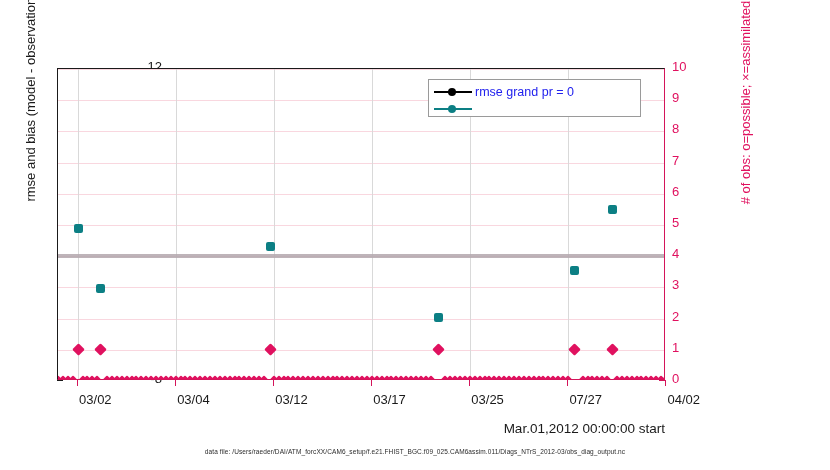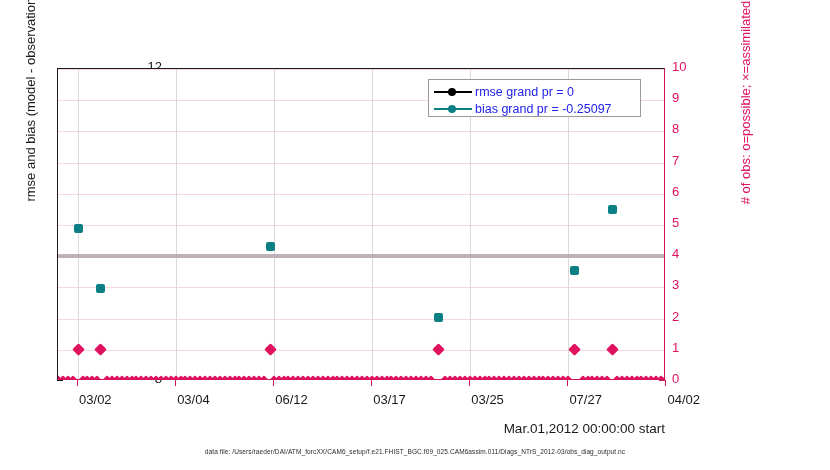--- a/index.html
+++ b/index.html
@@ -190,21 +190,21 @@
       <div class="ytick-right-mark" style="top: 99.2px;"></div>
       <div class="ytick-right" style="top: 68px;">10</div>
       <div class="ytick-right-mark" style="top: 68px;"></div>
     </div>
   <div id="x-ticks">
       <div class="xtick-mark" style="left: 76.6129px;"></div>
       <div class="xtick-label" style="left: 76.6129px;">03/02</div>
       <div class="xtick-mark" style="left: 174.677px;"></div>
       <div class="xtick-label" style="left: 174.677px;">03/04</div>
       <div class="xtick-mark" style="left: 272.742px;"></div>
-      <div class="xtick-label" style="left: 272.742px;">06/12</div>
+      <div class="xtick-label" style="left: 272.742px;">03/12</div>
       <div class="xtick-mark" style="left: 370.806px;"></div>
       <div class="xtick-label" style="left: 370.806px;">03/17</div>
       <div class="xtick-mark" style="left: 468.871px;"></div>
       <div class="xtick-label" style="left: 468.871px;">03/25</div>
       <div class="xtick-mark" style="left: 566.935px;"></div>
       <div class="xtick-label" style="left: 566.935px;">07/27</div>
       <div class="xtick-mark" style="left: 665px;"></div>
       <div class="xtick-label" style="left: 665px;">04/02</div>
     </div>
 
@@ -377,19 +377,18 @@
         <span class="lseg" id="lseg0" style="background: rgb(0, 0, 0);"></span>
           <span class="lmark" id="lmark0" style="background: rgb(0, 0, 0);"></span>
       </span>
       <span class="legend-text">rmse grand pr = 0</span>
     </div>
     <div class="legend-row">
       <span class="legend-sample">
         <span class="lseg" id="lseg1" style="background: rgb(12, 127, 132);"></span>
           <span class="lmark" id="lmark1" style="background: rgb(12, 127, 132);"></span>
       </span>
-      <span class="legend-text">bias grand pr = -0.25097</span>
     </div>
   </div>
 
   <div class="datafile">data file: /Users/raeder/DAI/ATM_forcXX/CAM6_setup/f.e21.FHIST_BGC.f09_025.CAM6assim.011/Diags_NTrS_2012-03/obs_diag_output.nc</div>
 
 </div>
 
 </body></html>

